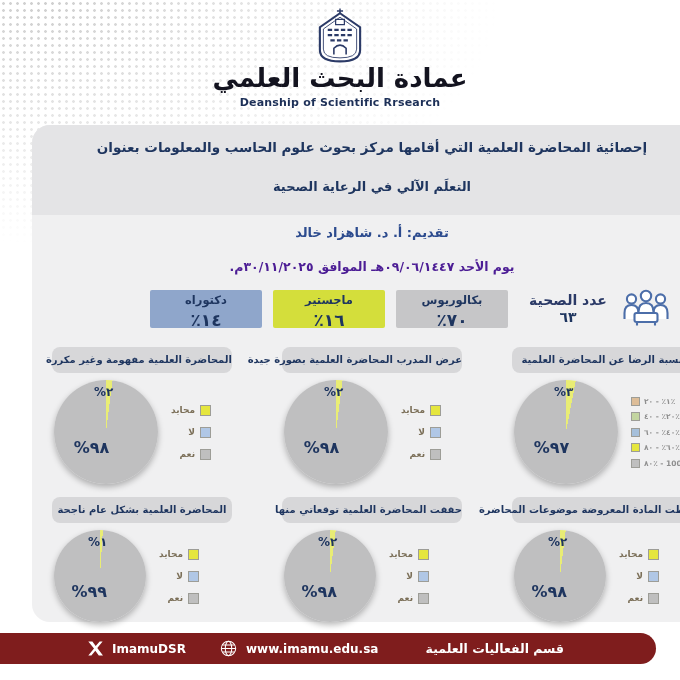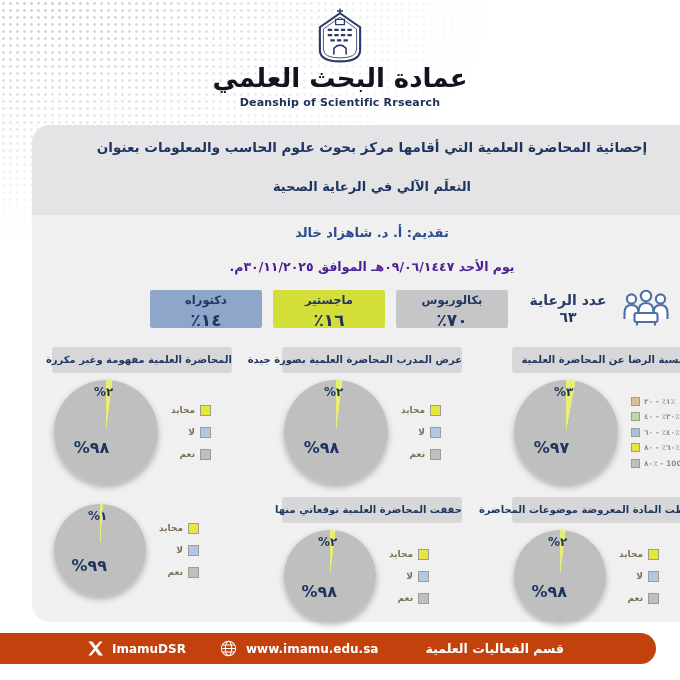--- a/index.html
+++ b/index.html
@@ -40,40 +40,40 @@
   .degree-box{flex:0 0 auto;width:112px;height:38px;border-radius:2px;margin-left:11px;
         text-align:center;padding-top:2px;box-sizing:border-box;}
   .degree-box .lab{font-size:11.5px;font-weight:700;color:#1e355f;line-height:1.45;}
   .degree-box .val{font-size:17px;font-weight:700;color:#1e355f;line-height:1.3;}
   
   .chart-row{position:absolute;left:12px;right:12px;display:flex;direction:rtl;
         justify-content:space-between;}
   .row1{top:222px;height:144px;}
   .row2{top:372px;height:122px;}
   .cell{width:196px;position:relative;}
-  .cell-title{margin:0 8px;height:26px;line-height:26px;background:#d7d7d9;border-radius:3px;
+  .cell-title{margin:0 8px;height:26px;line-height:26px;background:#d7d7d9;border-radius:8px;
         text-align:center;font-size:10px;font-weight:700;color:#1e355f;white-space:nowrap;overflow:visible;}
   .cell-body{position:relative;display:flex;direction:ltr;align-items:center;
         padding:7px 0 0 10px;}
   .pie{position:relative;border-radius:50%;flex:0 0 auto;
        box-shadow:0 3px 6px rgba(0,0,0,.28);}
   .row1 .pie{width:104px;height:104px;}
   .row2 .pie{width:92px;height:92px;}
   .pie .lbl{position:absolute;direction:rtl;font-weight:700;color:#1e355f;}
   .pie .minor{top:5px;left:50%;transform:translateX(-62%);font-size:12px;}
   .pie .major{top:56%;left:19%;font-size:16px;}
   .legend{margin-left:13px;direction:rtl;}
   .legend .li{display:flex;align-items:center;margin:11px 0;}
   .legend .sq{width:9px;height:9px;border:1px solid #9d9d97;margin-left:5px;flex:0 0 auto;}
   .legend .lg-lab{font-size:9px;font-weight:700;color:#7b6f58;white-space:nowrap;}
   .legend.ranges .li{direction:ltr;margin:6.5px 0;}
   .legend.ranges .sq{width:7px;height:7px;margin:0 4px 0 0;}
   .legend.ranges .lg-lab{font-size:7.5px;font-weight:700;color:#8f8f8f;}
   
-  .footer{position:absolute;left:0;top:633px;width:656px;height:31px;background:#c2410c;
+  .footer{position:absolute;left:0;top:633px;width:656px;height:31px;background:#7f1d1d;
         border-radius:0 16px 16px 0;display:flex;align-items:center;direction:ltr;
         justify-content:space-between;padding:0 92px 0 88px;box-sizing:border-box;}
   .f-left{display:flex;align-items:center;color:#fff;}
   .f-item{display:flex;align-items:center;}
   .f-item + .f-item{margin-left:34px;}
   .f-item svg{margin-right:9px;}
   .f-txt{font-size:12px;font-weight:700;color:#fff;}
   .f-right{font-size:12.5px;font-weight:700;color:#fff;direction:rtl;}
 </style>
 </head>
@@ -112,21 +112,21 @@
             <circle cx="38.5" cy="12" r="4.6"></circle>
             <path d="M31.5 32 v-6 q0 -8 7 -8 q7 0 7 8 v6"></path>
             <circle cx="24" cy="9" r="5.2"></circle>
             <path d="M16.5 30 v-5 q0 -9 7.5 -9 q7.5 0 7.5 9 v5"></path>
             <rect x="12.5" y="26" width="23" height="9" rx="2"></rect>
             <path d="M15 35 v3.5 M33 35 v3.5"></path>
           </g>
         </svg>
       </div>
       <div class="att-text">
-        <div class="att-label">عدد الرعاية</div>
+        <div class="att-label">عدد الصحية</div>
         <div class="att-count">٦٣</div>
       </div>
       <div class="degree-box" style="background: rgb(198, 198, 200);">
         <div class="lab">بكالوريوس</div>
         <div class="val">٧٠٪</div>
       </div>
       <div class="degree-box" style="background: rgb(212, 222, 59);">
         <div class="lab">ماجستير</div>
         <div class="val">١٦٪</div>
       </div>
@@ -257,20 +257,21 @@
                 <span class="lg-lab">لا</span>
               </div>
             <div class="li">
                 <span class="sq" style="background: rgb(191, 191, 191);"></span>
                 <span class="lg-lab">نعم</span>
               </div>
           </div>
         </div>
       </div>
       <div class="cell">
+        <div class="cell-title">المحاضرة العلمية بشكل عام ناجحة</div>
         <div class="cell-body">
           <div class="pie" style="background: conic-gradient(rgb(233, 237, 116) 0deg, rgb(233, 237, 116) 3.6deg, rgb(191, 191, 192) 3.6deg, rgb(191, 191, 192) 360deg);">
             <span class="lbl minor">١%</span>
             <span class="lbl major">٩٩%</span>
           </div>
           <div class="legend">
             <div class="li">
                 <span class="sq" style="background: rgb(229, 230, 62);"></span>
                 <span class="lg-lab">محايد</span>
               </div>

